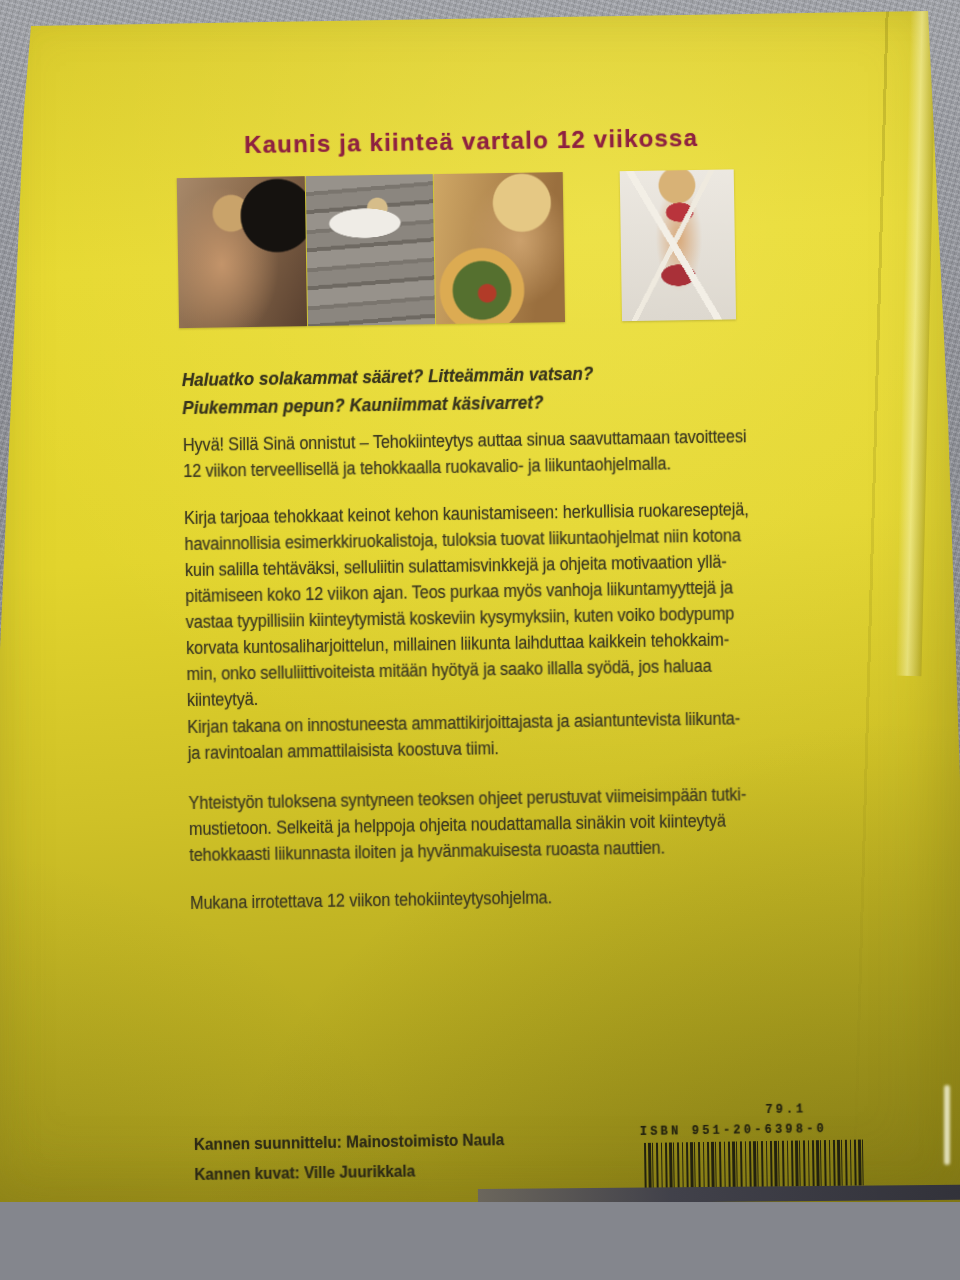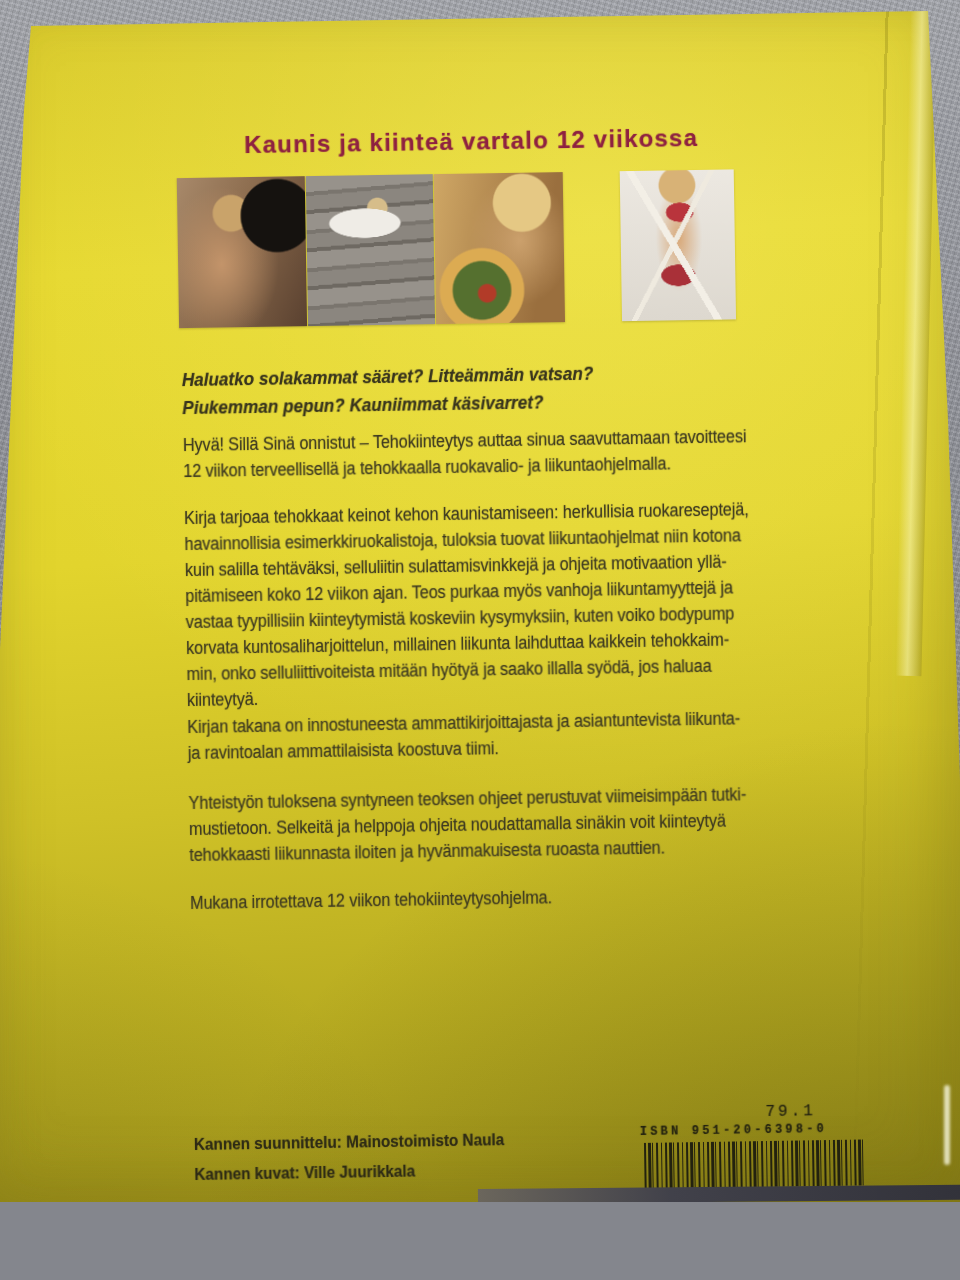--- a/index.html
+++ b/index.html
@@ -74,21 +74,21 @@
   .intro{position:absolute;left:0;top:366px;font-size:19px;font-style:italic;font-weight:600;
     line-height:28px;color:#37331c;}
   .para{position:absolute;left:0;font-size:18px;line-height:26px;letter-spacing:-.1px;color:#3e3a20;}
   .para-0{top:432px;} .para-1{top:505px;} .para-2{top:714px;} .para-3{top:790px;} .para-4{top:890px;}
   .credits{position:absolute;left:0;top:1130px;font-size:17px;font-weight:700;line-height:30px;
     color:#2d2a14;filter:blur(.4px);}
   .website{position:absolute;left:0;top:1207px;font-size:16px;font-weight:700;color:#2d2a14;filter:blur(.5px);}
 
   .isbn-block{position:absolute;left:630px;top:1112px;width:260px;
     font-family:"Liberation Mono","DejaVu Sans Mono",monospace;color:#23220e;filter:blur(.3px);}
-  .class-num{position:absolute;left:128px;top:0;font-size:16px;font-weight:400;letter-spacing:3px;text-align:right;}
+  .class-num{position:absolute;left:128px;top:0;font-size:12px;font-weight:700;letter-spacing:3px;text-align:right;}
   .isbn{position:absolute;left:2px;top:20px;font-size:12px;font-weight:700;letter-spacing:3.2px;white-space:nowrap;}
   .barcode{position:absolute;left:6px;top:38px;width:222px;height:46px;
     background:repeating-linear-gradient(90deg,
       #23220e 0 2px, rgba(0,0,0,0) 2px 4px,
       #23220e 4px 7px, rgba(0,0,0,0) 7px 8px,
       #23220e 8px 9px, rgba(0,0,0,0) 9px 12px,
       #23220e 12px 14px, rgba(0,0,0,0) 14px 17px,
       #23220e 17px 18px, rgba(0,0,0,0) 18px 21px);}
   .barcode-digits{position:absolute;left:-14px;top:84px;font-size:15px;font-weight:700;letter-spacing:2px;white-space:nowrap;}
 

